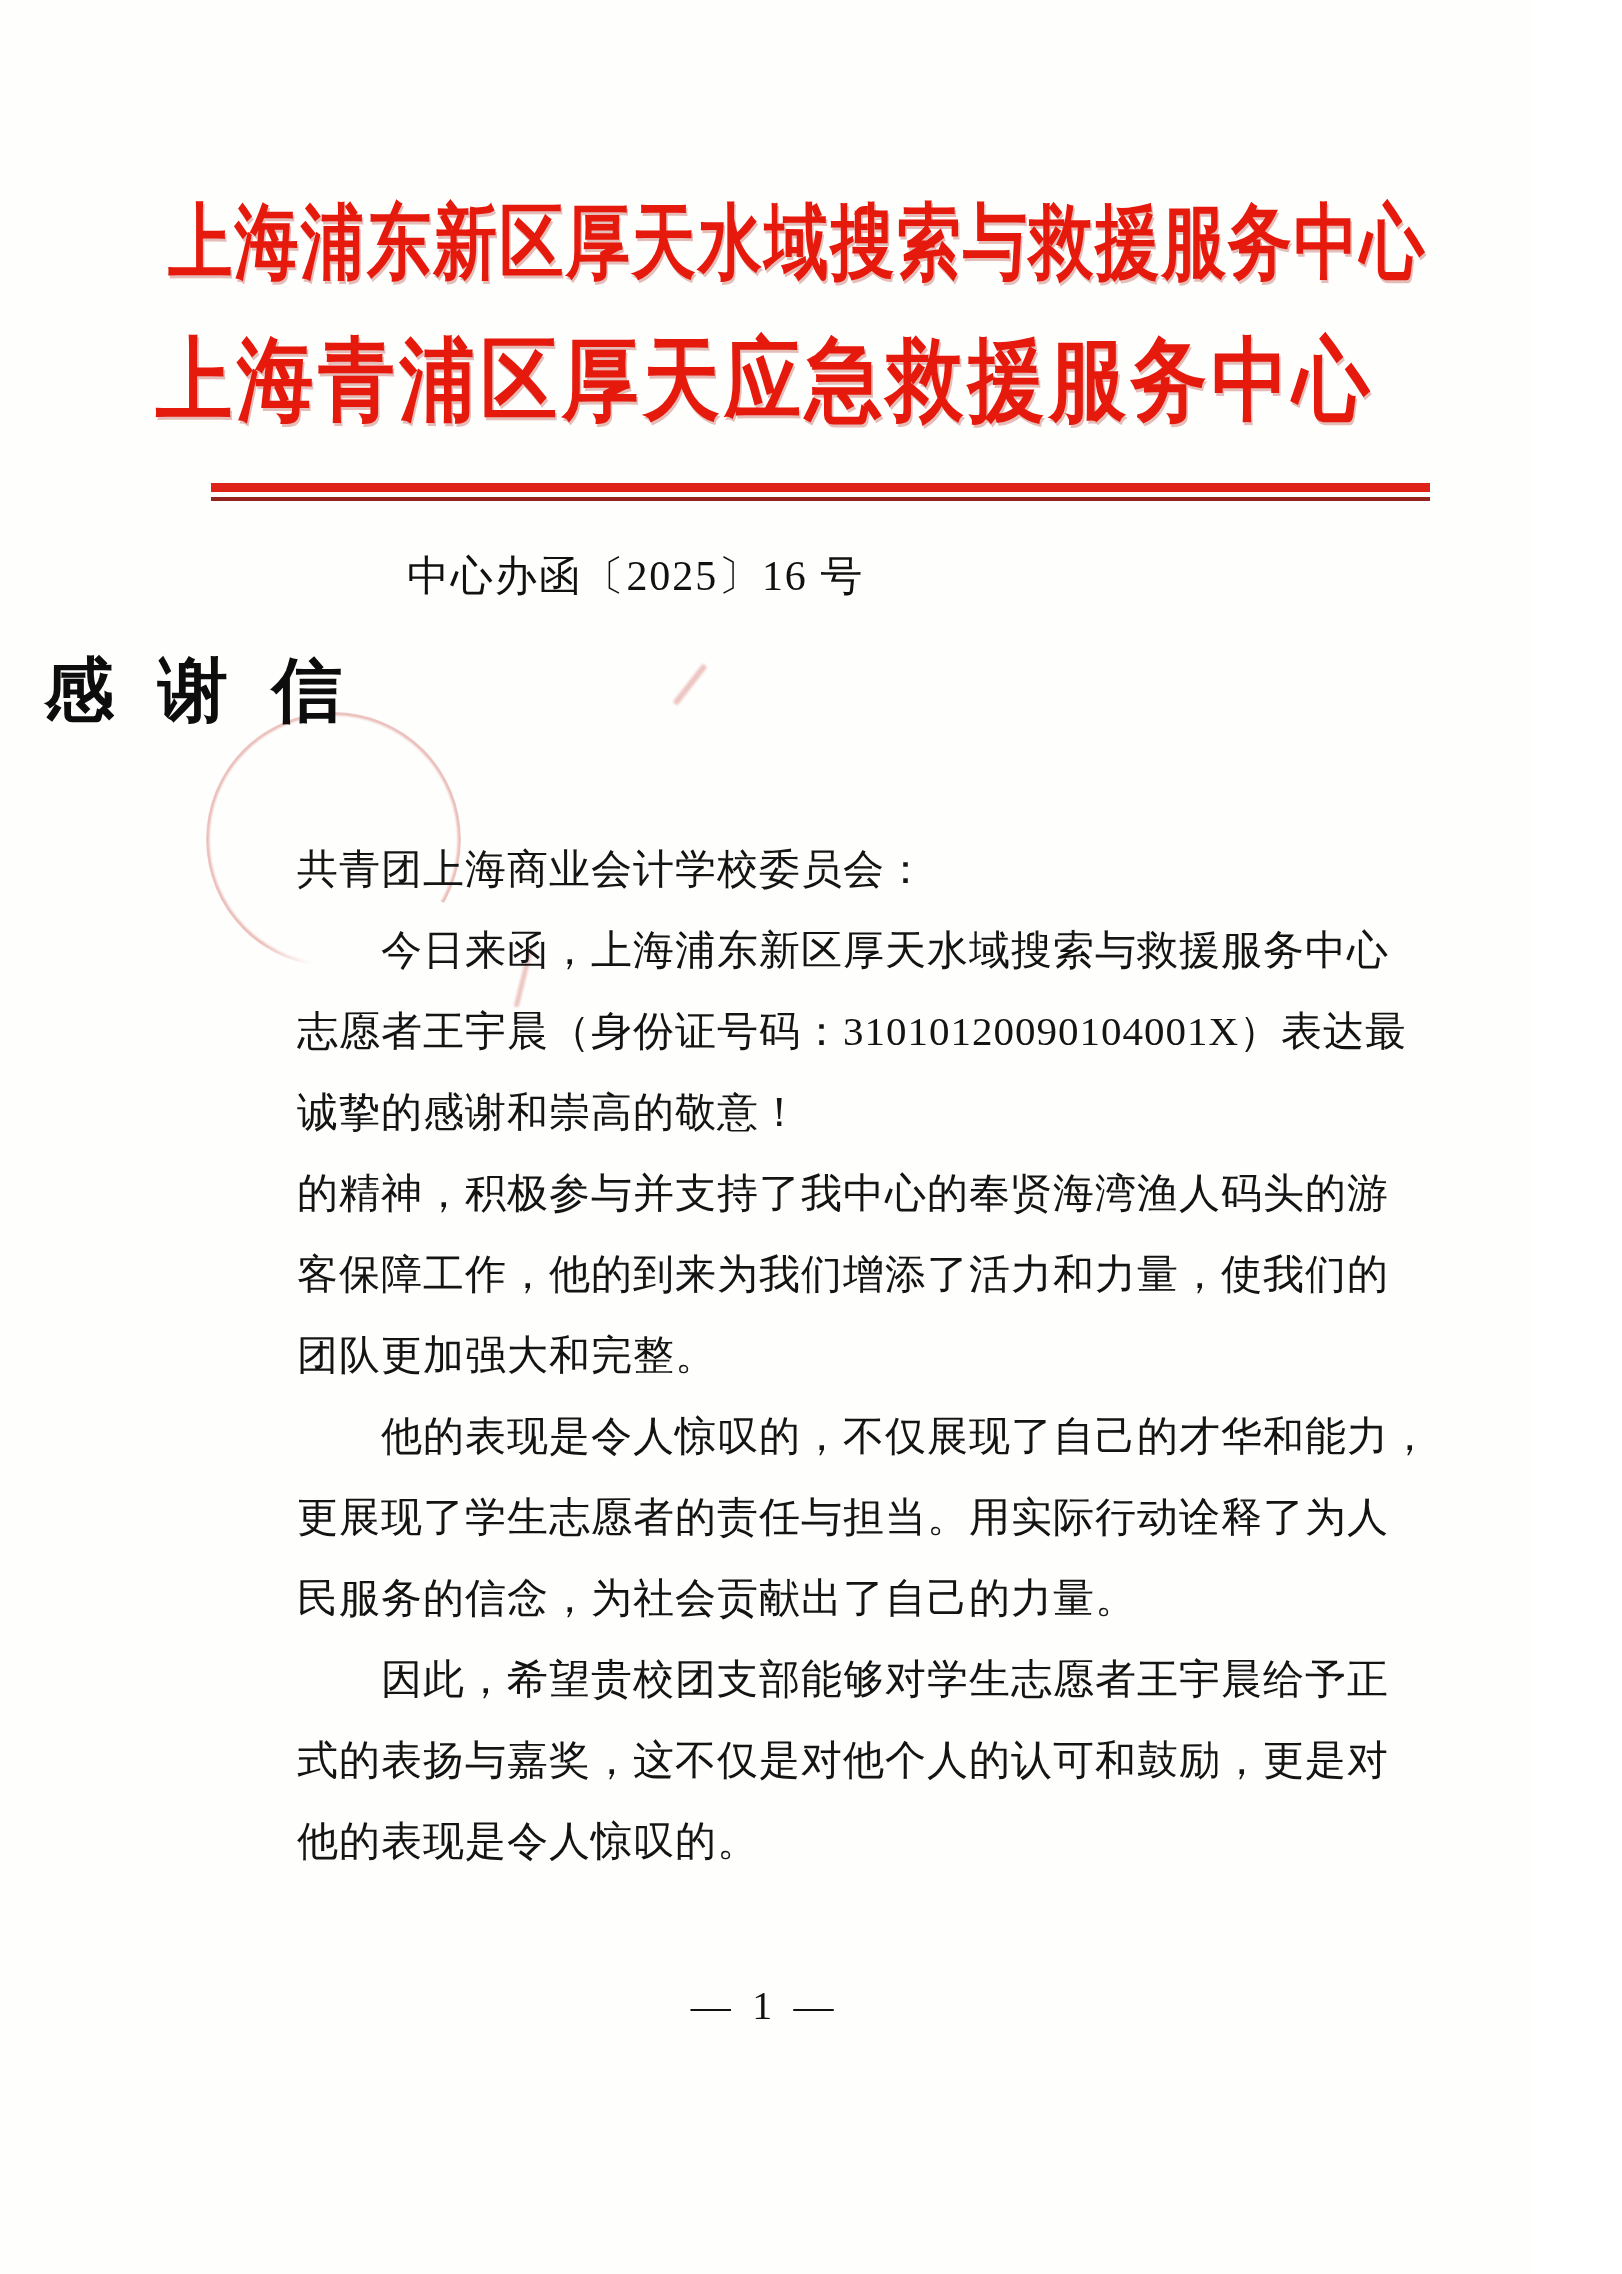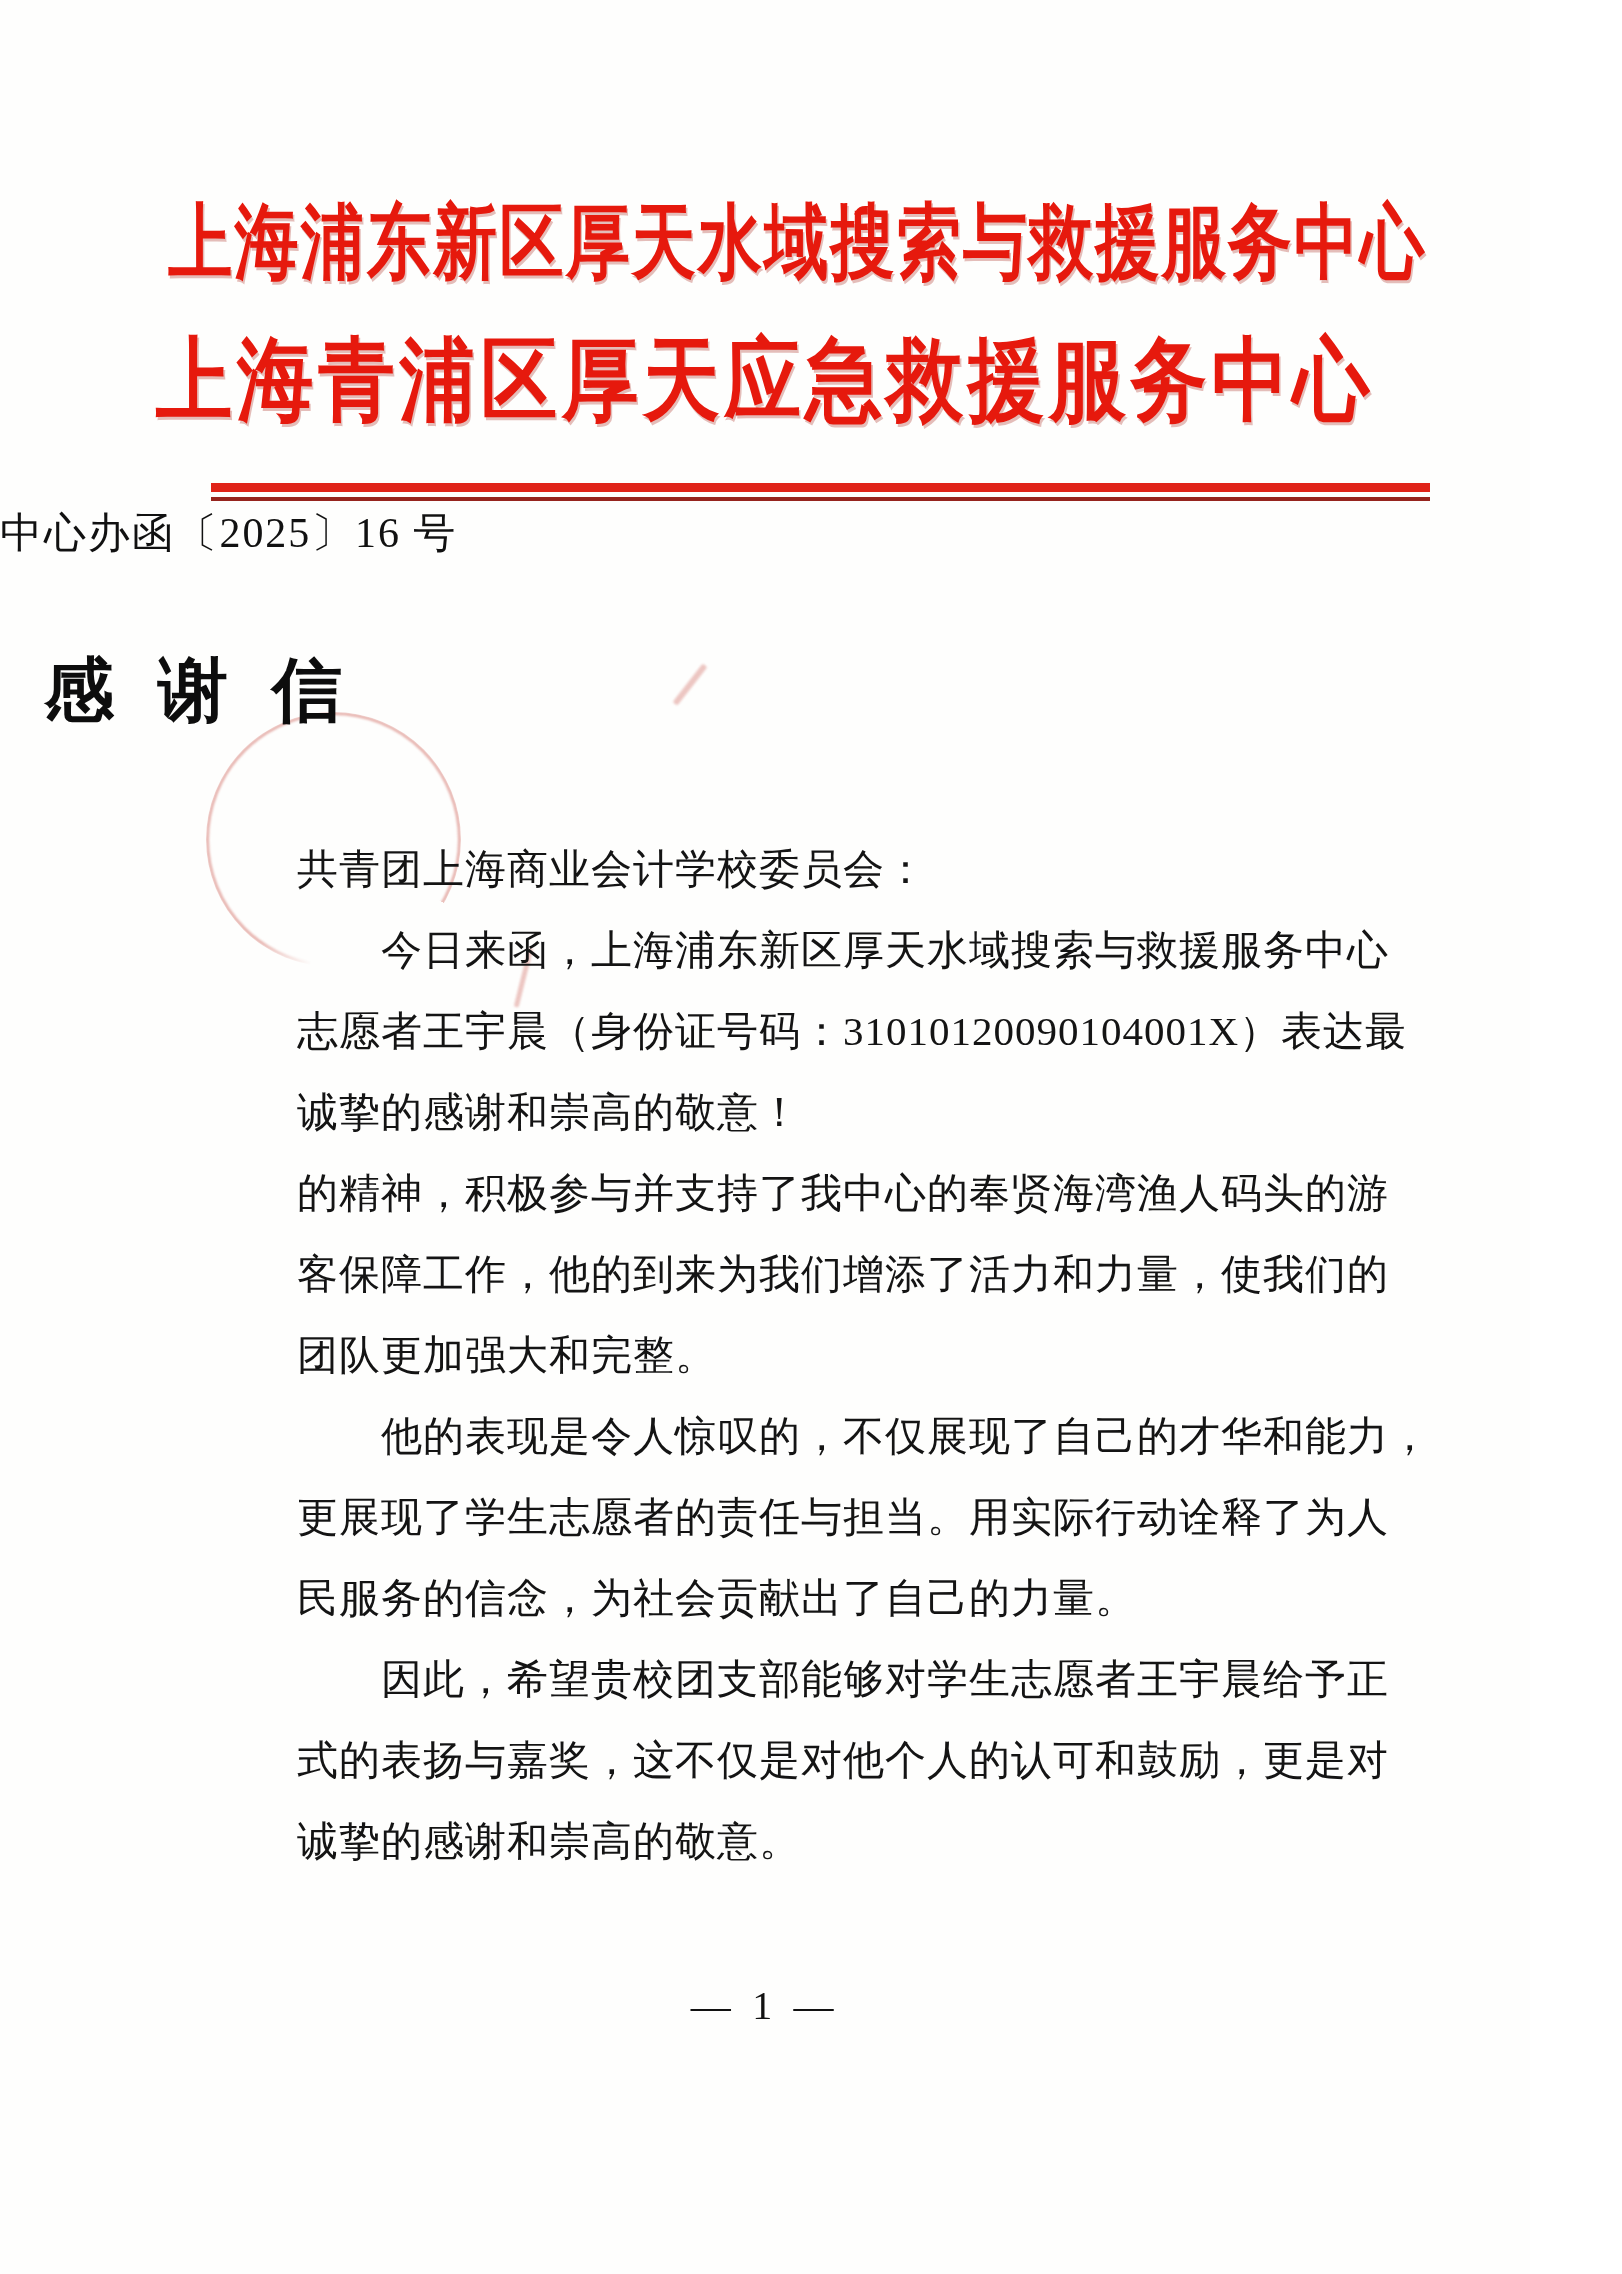--- a/index.html
+++ b/index.html
@@ -49,23 +49,23 @@
   .rule{
     position:absolute;
     top:483px; left:211px;
     width:1219px;
   }
   .rule-thick{ height:8.6px; background:var(--rule-bright); }
   .rule-thin{ height:3.8px; background:var(--rule-dark); margin-top:5.7px; }
   
   .doc-no{
     position:absolute;
-    top:507px; left:0;
+    top:550px; left:0;
     width:100%;
-    text-align:left;
+    text-align:center;
     padding-right:259px;
     font-size:42px;
     line-height:1.25;
     letter-spacing:1.9px;
     color:#111;
   }
   
   .title{
     position:absolute;
     top:651px; left:0;
@@ -150,19 +150,19 @@
     <div class="line">志愿者王宇晨（身份证号码：31010120090104001X）表达最</div>
     <div class="line">诚挚的感谢和崇高的敬意！</div>
     <div class="line">的精神，积极参与并支持了我中心的奉贤海湾渔人码头的游</div>
     <div class="line">客保障工作，他的到来为我们增添了活力和力量，使我们的</div>
     <div class="line">团队更加强大和完整。</div>
     <div class="line">　　他的表现是令人惊叹的，不仅展现了自己的才华和能力，</div>
     <div class="line">更展现了学生志愿者的责任与担当。用实际行动诠释了为人</div>
     <div class="line">民服务的信念，为社会贡献出了自己的力量。</div>
     <div class="line">　　因此，希望贵校团支部能够对学生志愿者王宇晨给予正</div>
     <div class="line">式的表扬与嘉奖，这不仅是对他个人的认可和鼓励，更是对</div>
-    <div class="line">诚挚的感谢和崇高的敬意。</div>
+    <div class="line">他的表现是令人惊叹的。</div>
   </main>
 
   <footer class="page-no">— 1 —</footer>
 
 </div>
 
 
 </body></html>

